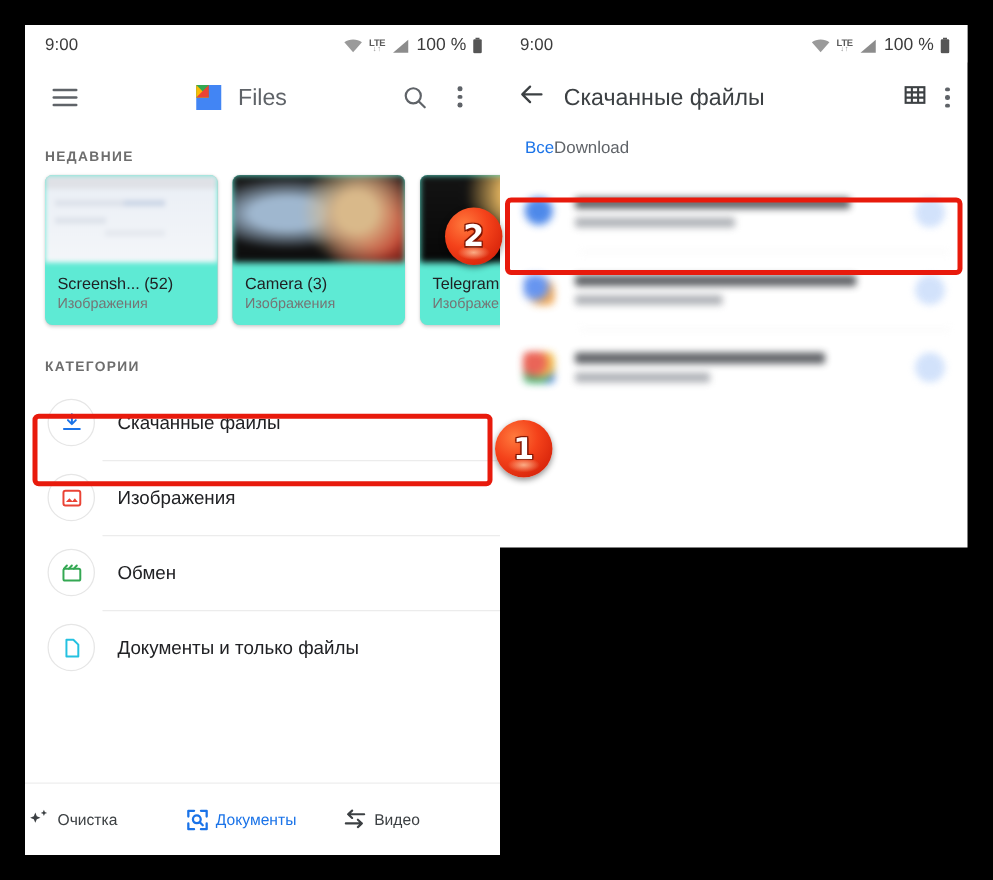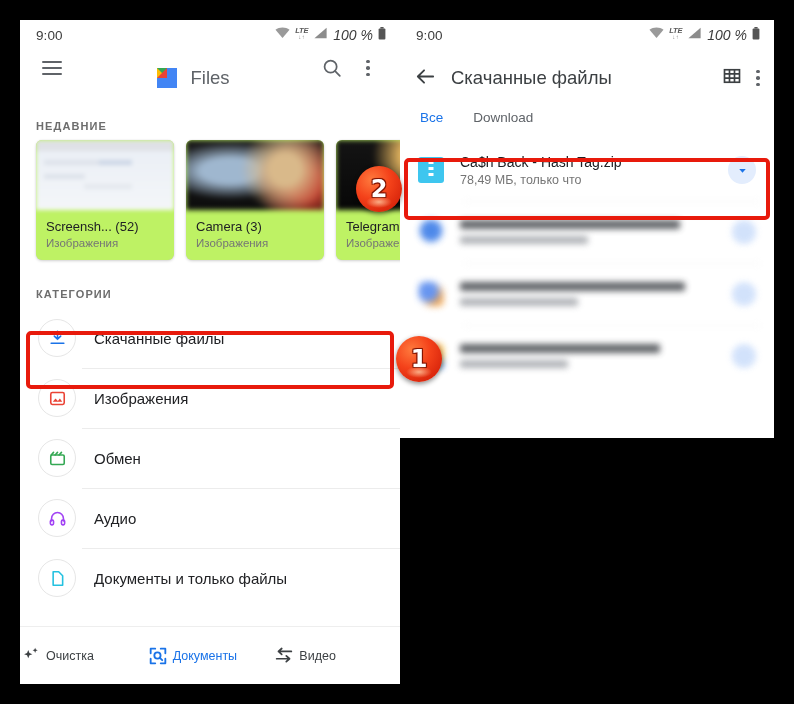--- a/index.html
+++ b/index.html
@@ -19,29 +19,29 @@
   }
   #phone-left  { left: 20px;  top: 20px; width: 380px; height: 664px; }
   #phone-right { left: 400px; top: 20px; width: 374px; height: 418px; }
 
   
   .statusbar {
     height: 30px; display: flex; align-items: center;
     padding: 0 14px 0 16px; background: #fff;
   }
   .status-time { font-size: 13.5px; color: #3c3c3c; letter-spacing: .1px; }
-  .status-right { margin-left: auto; display: flex; align-items: flex-start; gap: 5px; font-style: italic; }
+  .status-right { margin-left: auto; display: flex; align-items: flex-end; gap: 5px; }
   .lte-box { display:flex; flex-direction:column; align-items:center; line-height:1; }
   .lte-txt { font-size: 7.5px; font-weight: 700; color: #5a5a5a; letter-spacing: -.2px;}
   .lte-arrows { font-size: 6px; color: #8b8b8b; letter-spacing: .5px; margin-top: -1px;}
   .status-batt-txt { font-size: 14px; color: #3c3c3c; }
 
   
   .appbar {
-    height: 56px; display: flex; padding: 0 14px; background:#fff;
+    height: 56px; display: flex; align-items: center; padding: 0 14px; background:#fff;
     border-bottom: 1px solid #fff;
   }
   .appbar-icon { width: 36px; height: 36px; display:flex; align-items:center; justify-content:center; }
   .appbar-title-wrap { flex: 1; display: flex; align-items: center; justify-content: center; gap: 10px; }
   .appbar-title { font-size: 18.5px; color: #5f6368; }
   .files-logo { width: 26px; height: 26px; position: relative; }
 
   .hamburger span {
     display:block; width: 20px; height: 2px; background: #5f6368; margin: 4px 0; border-radius:1px;
   }
@@ -50,21 +50,21 @@
 
   
   .section-label {
     font-size: 11px; font-weight: 700; letter-spacing: 1.1px;
     color: #6d6d6d; padding: 14px 16px 8px;
   }
 
   
   .recent-strip { display: flex; gap: 12px; padding: 0 16px 14px; }
   .rcard {
-    width: 138px; flex: 0 0 138px; background:#bef264; border-radius: 6px;
+    width: 138px; flex: 0 0 138px; background:#5eead4; border-radius: 6px;
     box-shadow: 0 1px 3px rgba(0,0,0,.18), 0 0 1px rgba(0,0,0,.12);
     overflow: hidden;
   }
   .rthumb { height: 70px; width: 100%; position: relative; overflow: hidden; }
   .rthumb.shot {
     background:
       linear-gradient(#dfe1e6,#dfe1e6) 0 0/100% 11px no-repeat,
       linear-gradient(#e9eef5,#f4f6f9);
     filter: blur(2.2px);
   }
@@ -114,21 +114,21 @@
     position: absolute; left:0; right:0; bottom:0; height: 58px; background:#fff;
     display:flex; align-items:center; border-top: 1px solid #eee;
   }
   .nav-item { flex:1; display:flex; flex-direction:row; align-items:center; gap:4px;}
   .nav-label { font-size: 12.5px; color: #3c4043; }
   .nav-item.active .nav-label { color:#1a73e8; }
 
   
   .appbar2 { height: 56px; display:flex; align-items:center; padding: 0 14px; gap: 14px; }
   .appbar2-title { font-size: 18.5px; color: #3c4043; flex:1; }
-  .tabs { display:flex; align-items:flex-start; gap: 30px; padding: 4px 20px 14px; }
+  .tabs { display:flex; align-items:flex-start; padding: 4px 20px 14px; }
   .tab { font-size: 13.5px; color:#5f6368; }
   .tab.active { color:#1a73e8; font-weight: 500;}
 
   .file-row { height: 62px; display:flex; align-items:center; gap:16px; padding: 0 18px; position:relative;}
   .file-row + .file-row::before{
     content:""; position:absolute; left:64px; right:14px; top:0; height:1px; background:#eee;
   }
   .zip-ico { width: 26px; height:26px; border-radius: 3px; background:#3ec6ef; position:relative; flex:0 0 26px;}
   .zip-ico::before{
     content:""; position:absolute; left:50%; top:4px; transform:translateX(-50%);
@@ -295,30 +295,20 @@
     <div class="cat-row">
       <span class="cat-ico">
         <svg width="19" height="19" viewBox="0 0 24 24">
           <rect x="3.5" y="7.5" width="17" height="12" rx="1.6" fill="none" stroke="#34a853" stroke-width="2"></rect>
           <path d="M4 7.5l3-3.2M9 7.5l3-3.2M14 7.5l3-3.2" stroke="#34a853" stroke-width="2" stroke-linecap="round"></path>
         </svg>
       </span>
       <span class="cat-label">Обмен</span>
     </div>
 
-    <div class="cat-row">
-      <span class="cat-ico">
-        <svg width="19" height="19" viewBox="0 0 24 24">
-          <path d="M4.5 15v-3a7.5 7.5 0 0 1 15 0v3" fill="none" stroke="#a142f4" stroke-width="2" stroke-linecap="round"></path>
-          <rect x="3" y="14" width="4" height="6" rx="1.6" fill="none" stroke="#a142f4" stroke-width="2"></rect>
-          <rect x="17" y="14" width="4" height="6" rx="1.6" fill="none" stroke="#a142f4" stroke-width="2"></rect>
-        </svg>
-      </span>
-      <span class="cat-label">Аудио</span>
-    </div>
 
     <div class="cat-row">
       <span class="cat-ico">
         <svg width="19" height="19" viewBox="0 0 24 24">
           <path d="M6.5 3.5h7l5 5v12h-12z" fill="none" stroke="#24c1e0" stroke-width="2" stroke-linejoin="round"></path>
         </svg>
       </span>
       <span class="cat-label">Документы и только файлы</span>
     </div>
 
@@ -389,32 +379,20 @@
           <i></i>
           <i></i>
         </span>
     </div>
 
     <div class="tabs">
       <span class="tab active">Все</span>
       <span class="tab">Download</span>
     </div>
 
-    <div class="file-row">
-      <span class="zip-ico"></span>
-      <span class="file-txt">
-        <span class="file-name" style="display:block">Ca$h Back - Hash Tag.zip</span>
-        <span class="file-sub" style="display:block">78,49 МБ, только что</span>
-      </span>
-      <span class="chev-btn">
-        <svg width="13" height="13" viewBox="0 0 24 24">
-          <path d="M6 9l6 7 6-7z" fill="#1a73e8"></path>
-        </svg>
-      </span>
-    </div>
 
     <div class="file-row blur-row">
       <span class="blur-ico b1"></span>
       <span class="file-txt">
         <span class="blur-line" style="display:block;width:86%"></span>
         <span class="blur-line s" style="display:block;width:50%"></span>
       </span>
       <span class="blur-chev"></span>
     </div>
     <div class="file-row blur-row">

